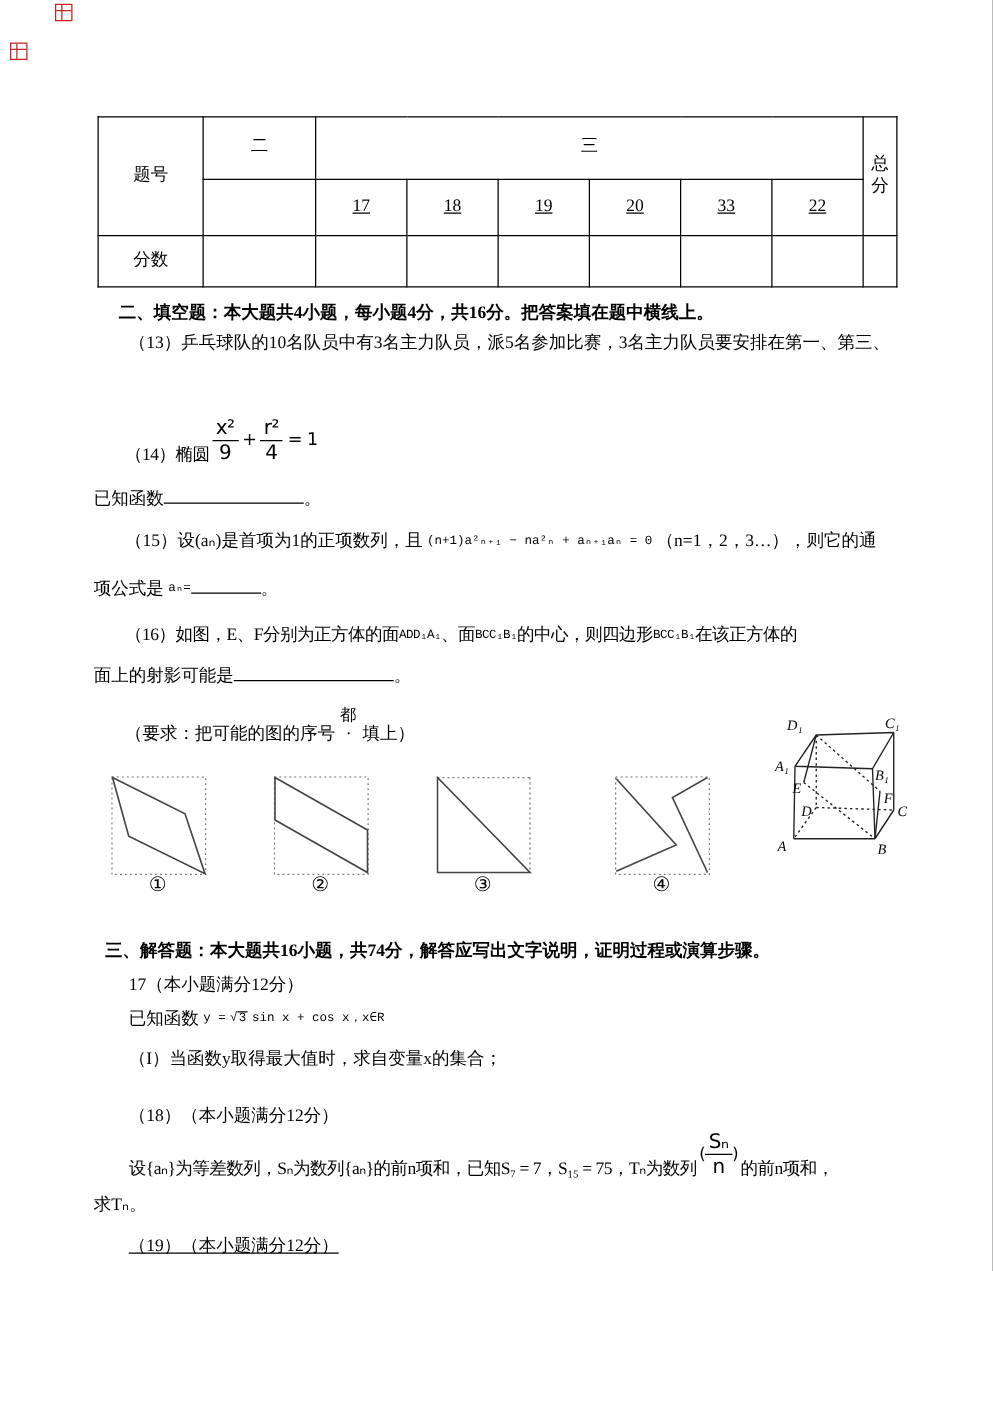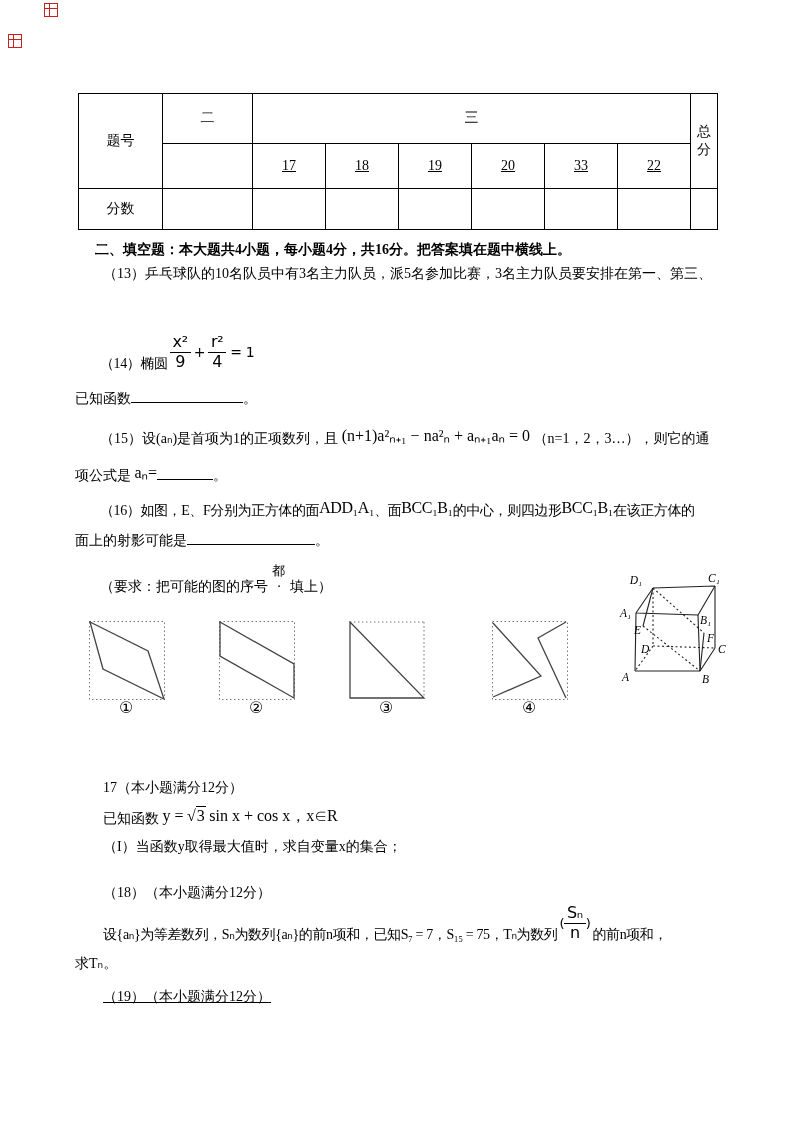--- a/index.html
+++ b/index.html
@@ -21,21 +21,21 @@
                  font-size:14px;padding:0;line-height:1.3;}
   .h-r1{height:50px;} .h-r2{height:45px;text-decoration:underline;} .h-r3{height:41px;}
 
   
   .blank{display:inline-block;border-bottom:1px solid #000;height:13px;vertical-align:baseline;}
 
   
   .frac{display:inline-flex;flex-direction:column;align-items:center;line-height:1.05;font-size:16px;}
   .fr-n{border-bottom:1px solid #000;padding:0 3px 1px;}
   .fr-d{padding-top:1px;}
-  .fx{vertical-align:2px;font-family:Liberation Serif, serif;font-size:16px;text-align:center;}
+  .fx{vertical-align:2px;font-family:Liberation Mono, monospace;font-size:10px;text-align:center;}
 
   .flexline{display:flex;align-items:flex-end;}
   .flexline .txt{padding-bottom:2px;}
   .fracwrap{display:inline-flex;align-items:center;margin:0 2px 4px 2px;font-family:"DejaVu Sans",sans-serif;}
 
   .sqrt-rad{border-top:1px solid #000;padding:0 1px;}
 
   
   .ins{position:relative;display:inline-block;width:22px;text-align:center;}
   .ins .ins-char{position:absolute;left:4px;top:-17px;font-size:13px;}
@@ -179,20 +179,21 @@
     <rect x="0.5" y="0.5" width="75" height="78" fill="none" stroke="#777" stroke-width="1" stroke-dasharray="1.5,2.5"></rect>
     <path d="M1,2 L49,55 L1,76" fill="none" stroke="#444" stroke-width="1.3"></path>
     <path d="M74,1 L46,17 L74,77" fill="none" stroke="#444" stroke-width="1.3"></path>
   </svg>
 
   <div class="abs figlabel" style="left:119px;top:698px;">①</div>
   <div class="abs figlabel" style="left:249px;top:698px;">②</div>
   <div class="abs figlabel" style="left:379px;top:698px;">③</div>
   <div class="abs figlabel" style="left:522px;top:698px;">④</div>
 
+  <div class="abs bold nowrap" style="left:84px;top:752px;">三、解答题：本大题共16小题，共74分，解答应写出文字说明，证明过程或演算步骤。</div>
   <div class="abs nowrap" style="left:103px;top:779px;">17（本小题满分12分）</div>
 
   <div class="abs nowrap" style="left:103px;top:806px;">
     <span>已知函数</span>
     <span class="fx">y =</span>
     <span class="fx">√</span><span class="fx sqrt-rad">3</span>
     <span class="fx">sin x + cos x，x∈R</span>
   </div>
 
   <div class="abs nowrap" style="left:103px;top:838px;">（I）当函数y取得最大值时，求自变量x的集合；</div>

